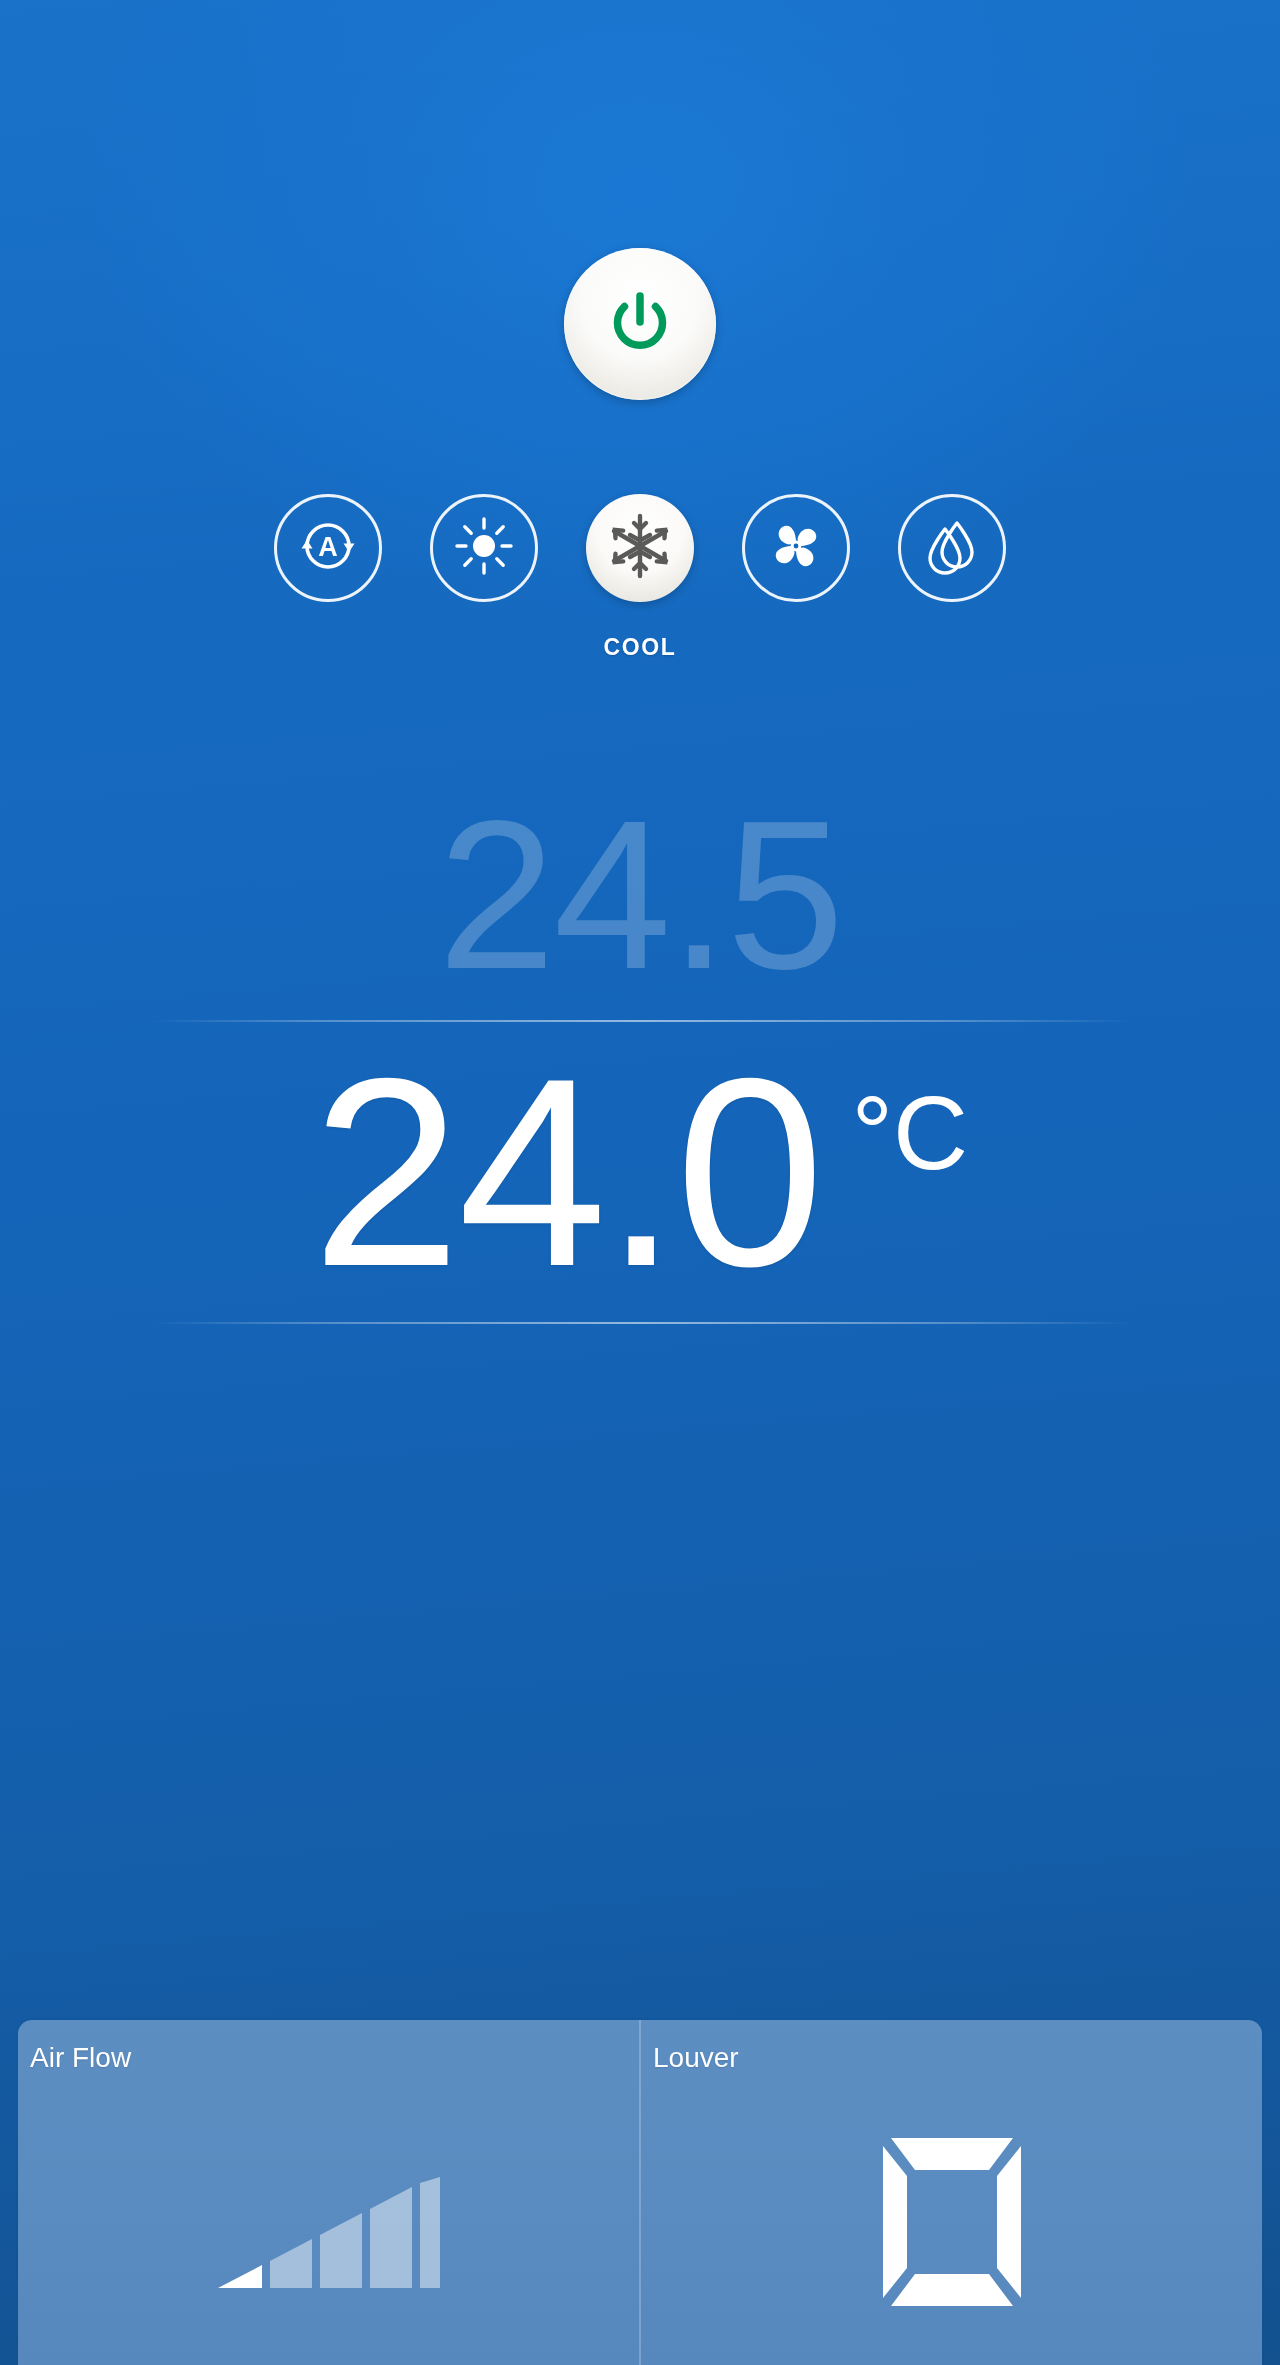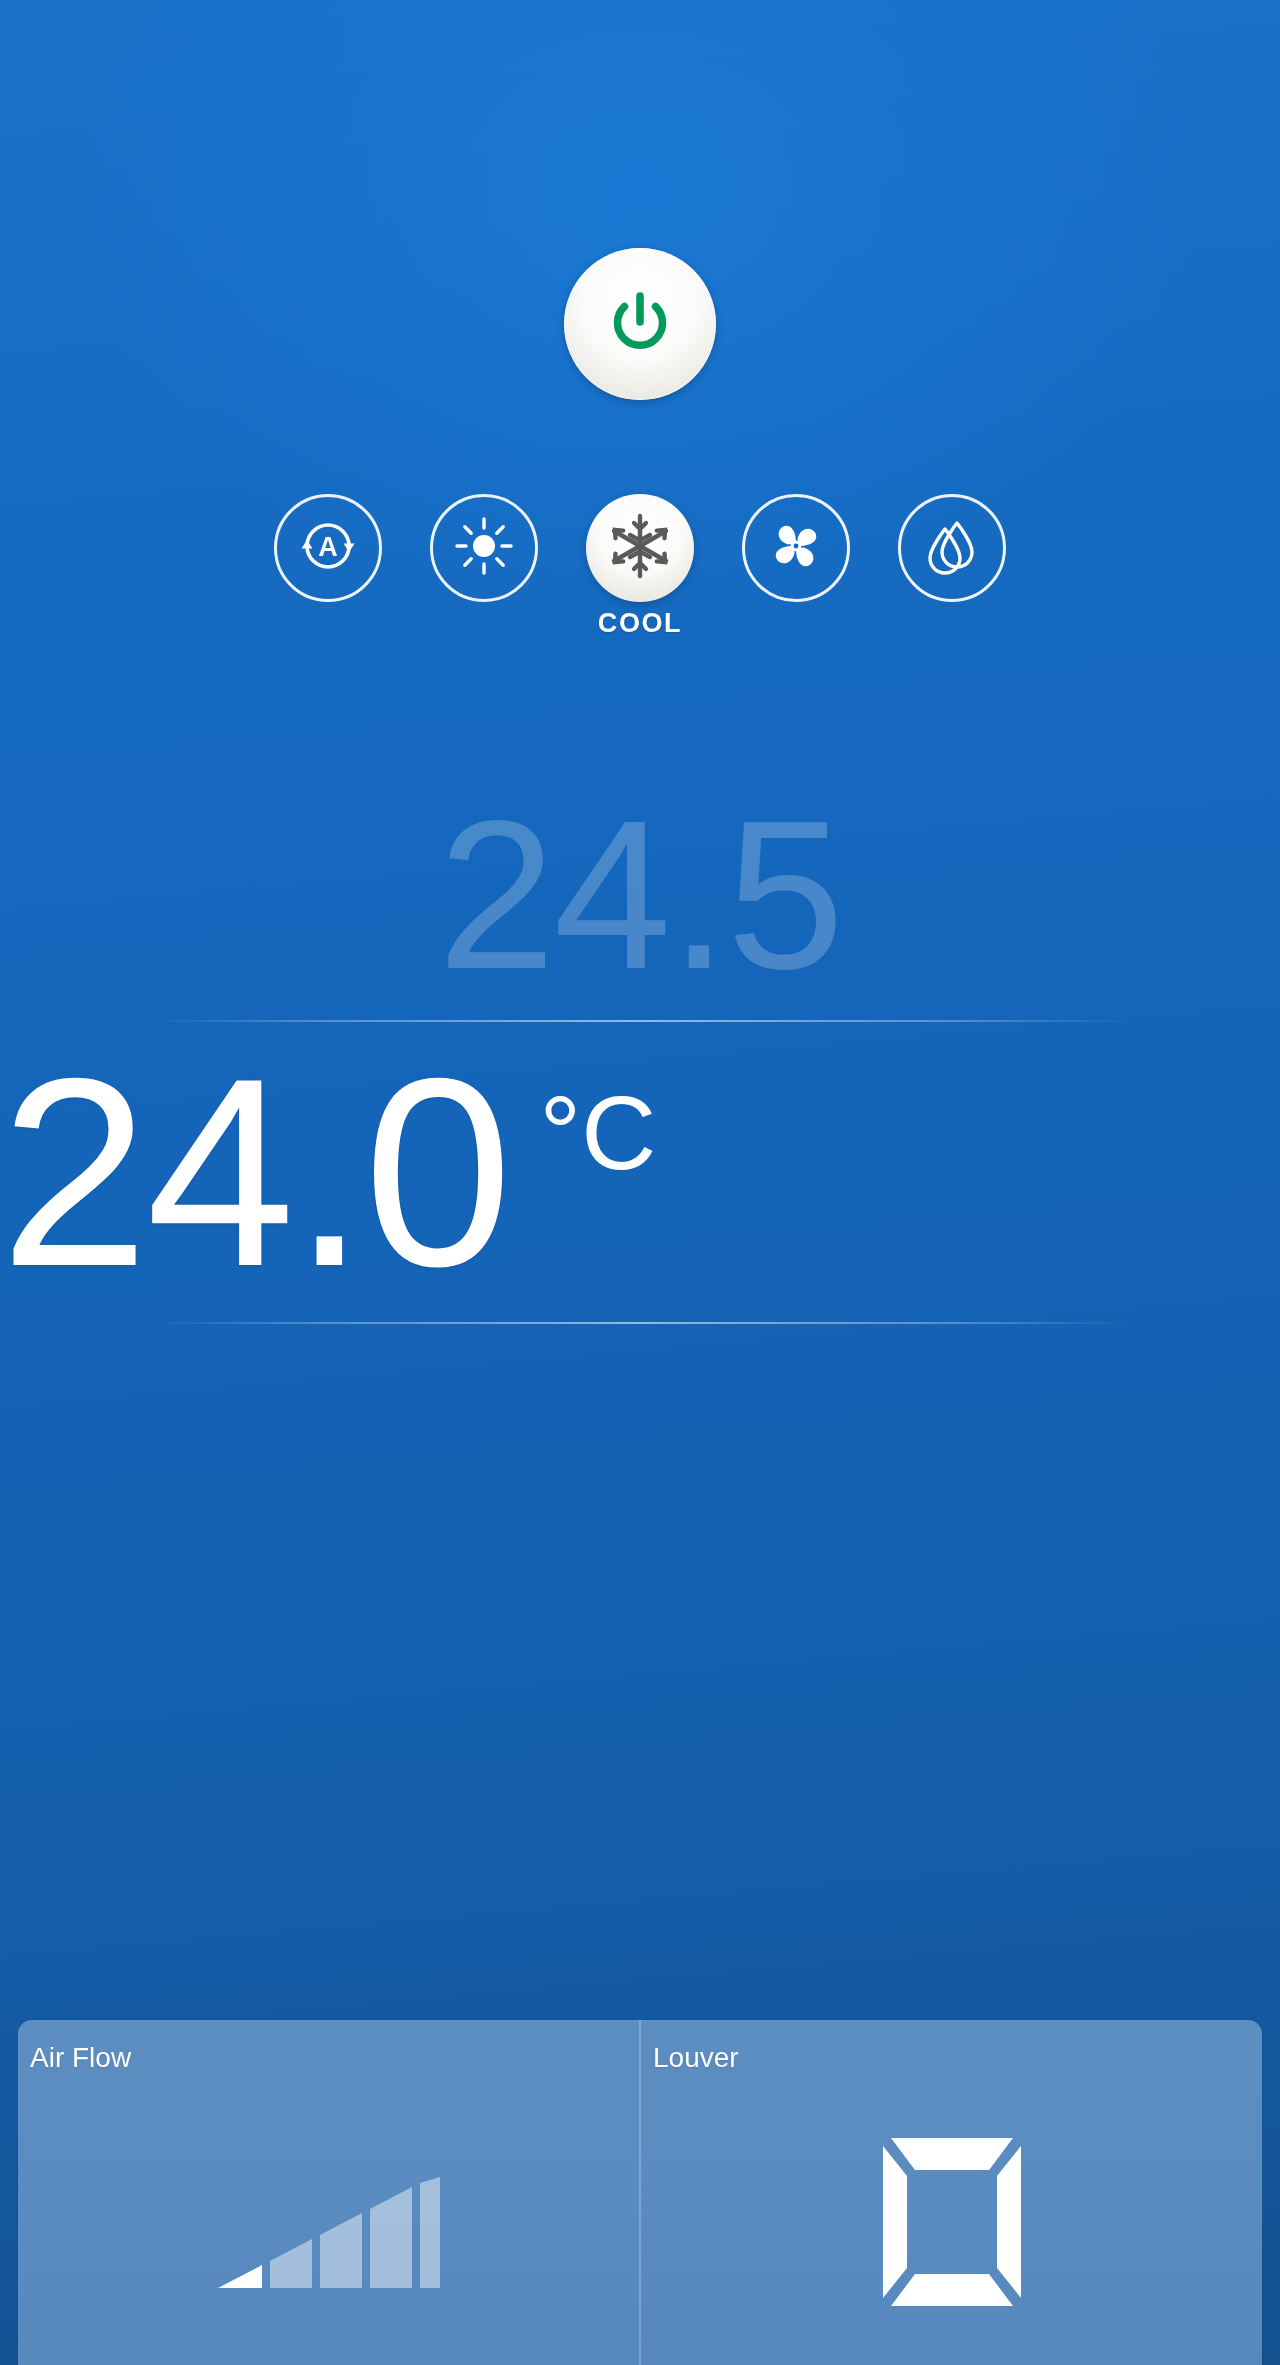--- a/index.html
+++ b/index.html
@@ -47,23 +47,23 @@
     border:3px solid rgba(255,255,255,.92);
     background:transparent;
     position:relative;
   }
   .mode-circle.active{
     border:none;
     background:radial-gradient(circle at 50% 32%, #ffffff 0%, #fbfaf8 48%, #e9e7e0 82%, #dedcd4 100%);
     box-shadow:0 3px 9px rgba(0,0,0,.2);
   }
   .mode-label{
-    margin-top:6px;
+    margin-top:32px;
     color:#ffffff;
-    font-size:27px;
+    font-size:23px;
     font-weight:bold;
     letter-spacing:1.6px;
     text-shadow:0 1px 2px rgba(0,0,0,.18);
   }
   .mode-label.hidden{ visibility:hidden; }
 
   
   .temp-stack{
     position:absolute; left:0; right:0; top:770px;
   }
@@ -85,21 +85,21 @@
     height:2px; margin:0 150px;
     background:linear-gradient(to right,
       rgba(255,255,255,0) 0%,
       rgba(255,255,255,.28) 18%,
       rgba(255,255,255,.55) 50%,
       rgba(255,255,255,.28) 82%,
       rgba(255,255,255,0) 100%);
   }
   .temp-main{
     height:300px;
-    display:flex; align-items:center; justify-content:flex-start;
+    display:flex; align-items:center; justify-content:center;
     gap:4px;
     cursor:pointer;
   }
   .temp-main-value{
     font-size:268px;
     font-weight:300;
     line-height:1;
     color:#ffffff;
     letter-spacing:-3px;
     text-shadow:0 1px 3px rgba(0,0,0,.10);

